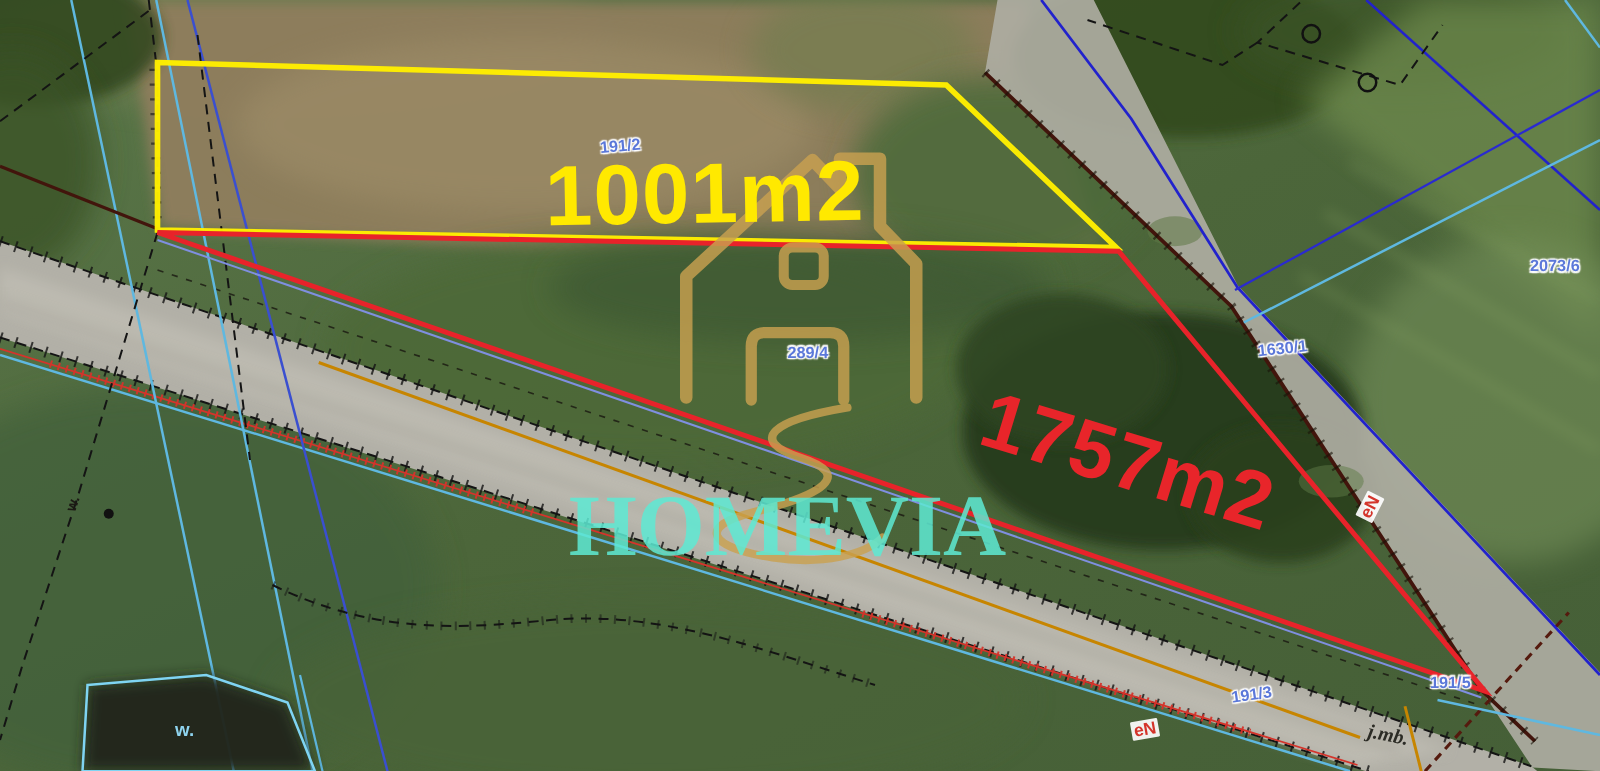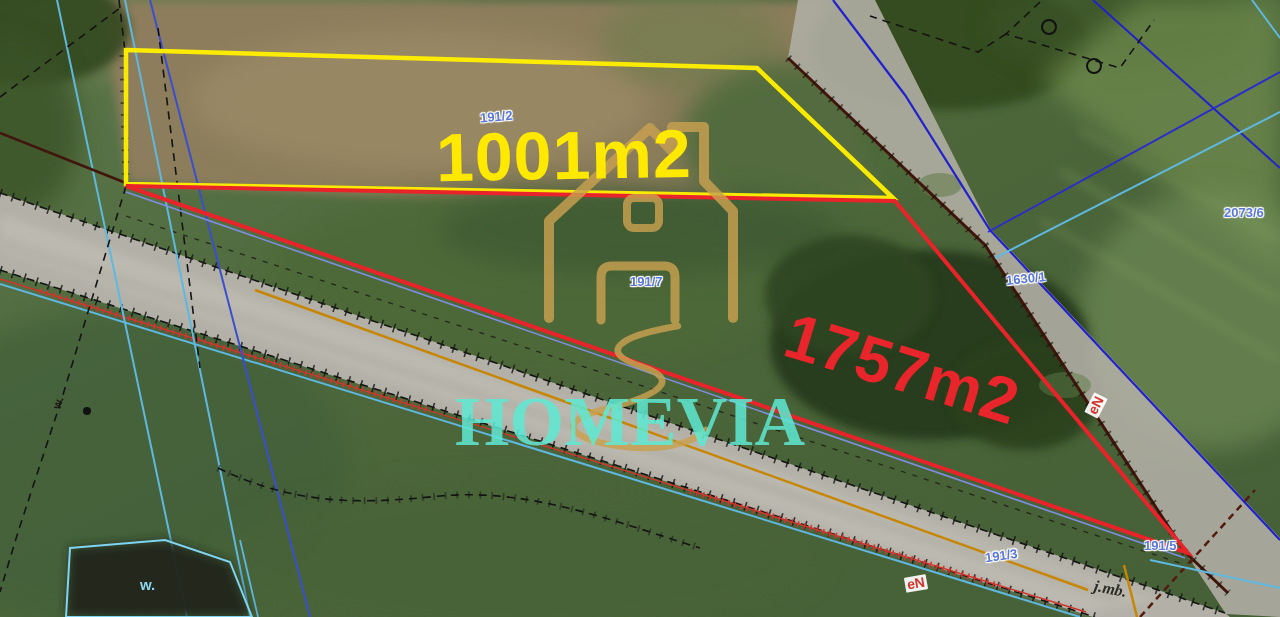--- a/index.html
+++ b/index.html
@@ -137,21 +137,21 @@
     <rect x="627" y="198" width="32" height="30" rx="7" stroke-width="8"></rect>
     <path d="M601,320 L601,277 Q601,266 612,266 L664,266 Q675,266 675,277 L675,320" stroke-width="9"></path>
     <path d="M678,326 C618,336 598,352 640,366 C684,380 658,396 602,410 C558,421 566,438 618,446 C658,452 692,444 706,430" stroke-width="6.5"></path>
   </g>
 </svg>
 
   <div class="lbl area-a" style="left:436px;top:116px">1001m2</div>
   <div class="lbl area-b" style="left:798px;top:298px">1757m2</div>
 
   <div class="lbl num" style="left:480px;top:109px;transform:rotate(-5deg)">191/2</div>
-  <div class="lbl num" style="left:630px;top:274px">191/7</div>
+  <div class="lbl num" style="left:630px;top:274px">289/4</div>
   <div class="lbl num" style="left:1006px;top:271px;transform:rotate(-6deg)">1630/1</div>
   <div class="lbl num" style="left:1224px;top:205px">2073/6</div>
   <div class="lbl num" style="left:985px;top:548px;transform:rotate(-8deg)">191/3</div>
   <div class="lbl num" style="left:1144px;top:538px">191/5</div>
 
   <div class="lbl en" style="left:1085px;top:398px;transform:rotate(-63deg)">eN</div>
   <div class="lbl en" style="left:905px;top:576px;transform:rotate(-10deg)">eN</div>
   <div class="lbl jmb" style="left:1094px;top:580px">j.mb.</div>
   <div class="lbl w-pond" style="left:140px;top:576px">w.</div>
   <div class="lbl w-small" style="left:52px;top:396px">w.</div>

